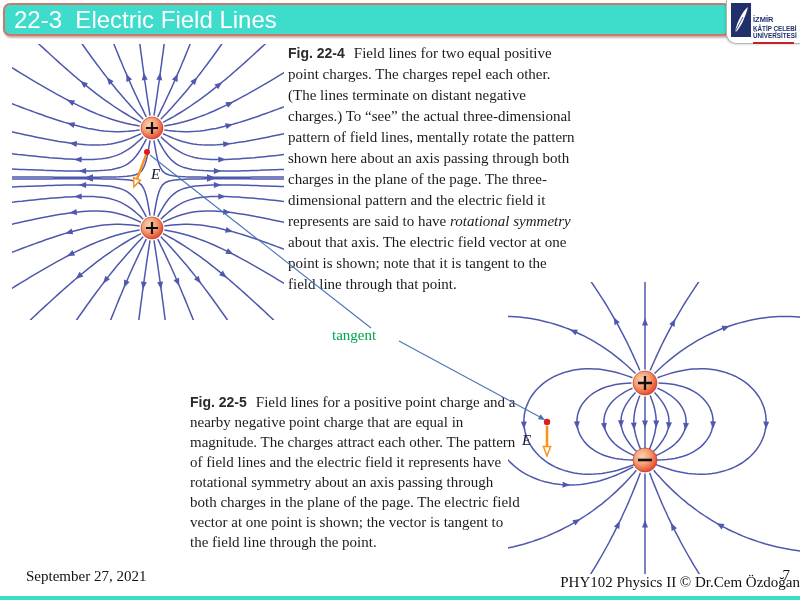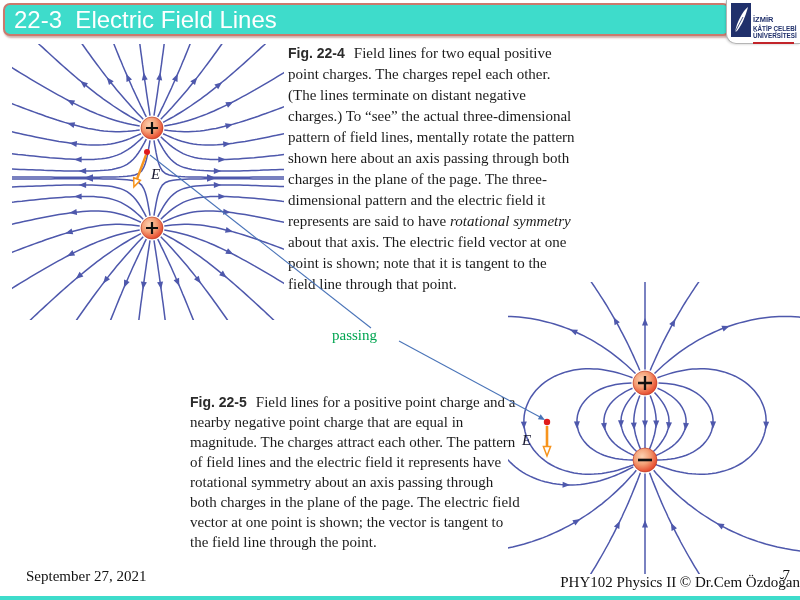--- a/index.html
+++ b/index.html
@@ -235,19 +235,19 @@
 
   <div class="caption cap5">
     <span class="fig-label">Fig. 22-5</span><span>Field lines for a positive point charge and a nearby negative point charge that are equal in magnitude. The charges attract each other. The pattern of field lines and the electric field it represents have rotational symmetry about an axis passing through both charges in the plane of the page. The electric field vector at one point is shown; the vector is tangent to the field line through the point.</span>
   </div>
 
   <svg class="overlay">
     <line x1="150" y1="155" x2="371" y2="328" stroke="#4a74b8" stroke-width="1.1"></line>
     <line x1="399" y1="341" x2="540" y2="417" stroke="#4a74b8" stroke-width="1.1"></line>
     <polygon points="545,420 537.9,419.3 540.6,414.3" fill="#4a74b8"></polygon>
   </svg>
-  <span class="tangent-label">passing</span>
+  <span class="tangent-label">tangent</span>
 
   <div class="footer-date">September 27, 2021</div>
   <div class="footer-course">PHY102 Physics II © Dr.Cem Özdoğan</div>
   <div class="footer-page">7</div>
   <div class="bottom-bar"></div>
 </div>
 
 </body></html>

